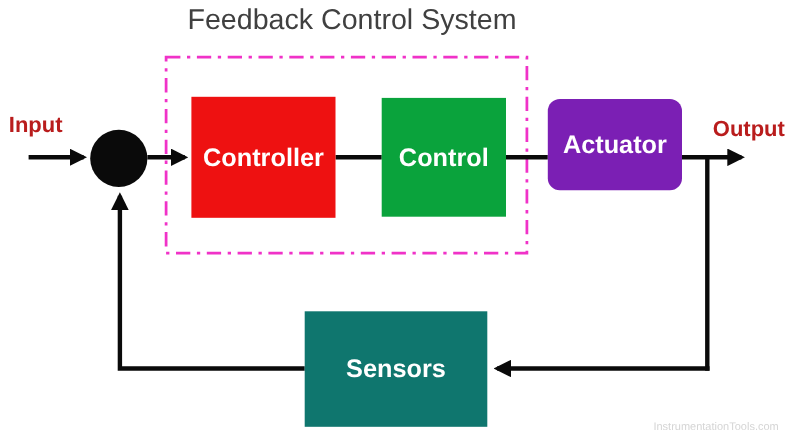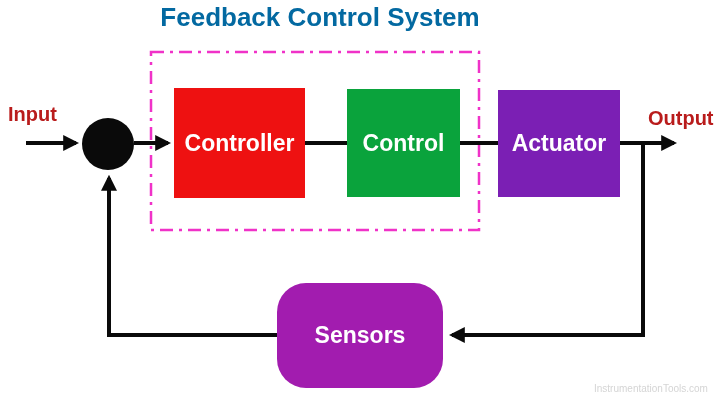--- a/index.html
+++ b/index.html
@@ -9,44 +9,44 @@
     height: 404px;
     background: #ffffff;
     overflow: hidden;
     font-family: "Liberation Sans", sans-serif;
   }
   .stage svg { position: absolute; left: 0; top: 0; }
   .diagram-title {
     position: absolute;
     left: 140px; top: 2px; width: 360px;
     text-align: center;
-    font-size: 26px; font-weight: bold;
-    color: #0369a1;
+    font-size: 26px; font-weight: normal;
+    color: #404040;
     letter-spacing: 0px;
     white-space: nowrap;
   }
   .io-label {
     position: absolute;
     font-size: 20px; font-weight: bold;
     color: #b91c1c;
     white-space: nowrap;
   }
   .input-label  { left: 8px;  top: 103px; }
   .output-label { left: 648px; top: 107px; text-align: center; }
   .block {
     position: absolute;
     display: flex; align-items: center; justify-content: center;
     color: #ffffff; font-weight: bold; font-size: 23px;
     white-space: nowrap;
     text-align: right;
   }
   .block-controller { left: 174px; top: 88px;  width: 131px; height: 110px; background: #EE1111; }
   .block-process    { left: 347px; top: 89px;  width: 113px; height: 108px; background: #0AA33C; }
-  .block-actuator   { left: 498px; top: 90px;  width: 122px; height: 107px; background: #7B1FB4; }
-  .block-sensors    { left: 277px; top: 283px; width: 166px; height: 105px; background: #a21caf; border-radius: 29px; }
+  .block-actuator   { left: 498px; top: 90px;  width: 122px; height: 83px; background: #7B1FB4; border-radius: 11px; }
+  .block-sensors    { left: 277px; top: 283px; width: 166px; height: 105px; background: #0f766e; }
   .watermark {
     position: absolute;
     left: 594px; top: 383px;
     font-size: 10px;
     color: #D5D5D5;
     white-space: nowrap;
   }
 </style>
 </head>
 <body>

